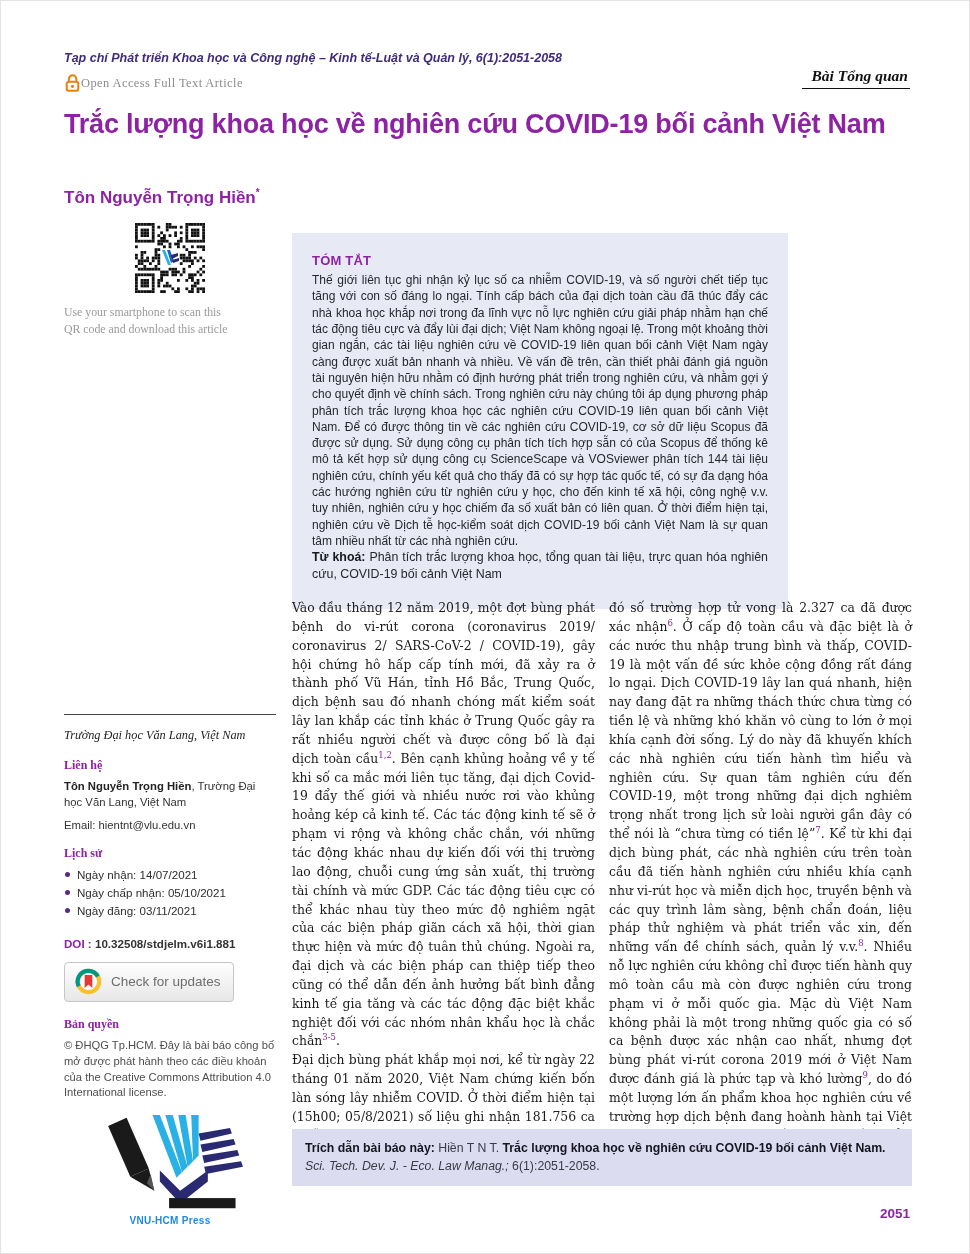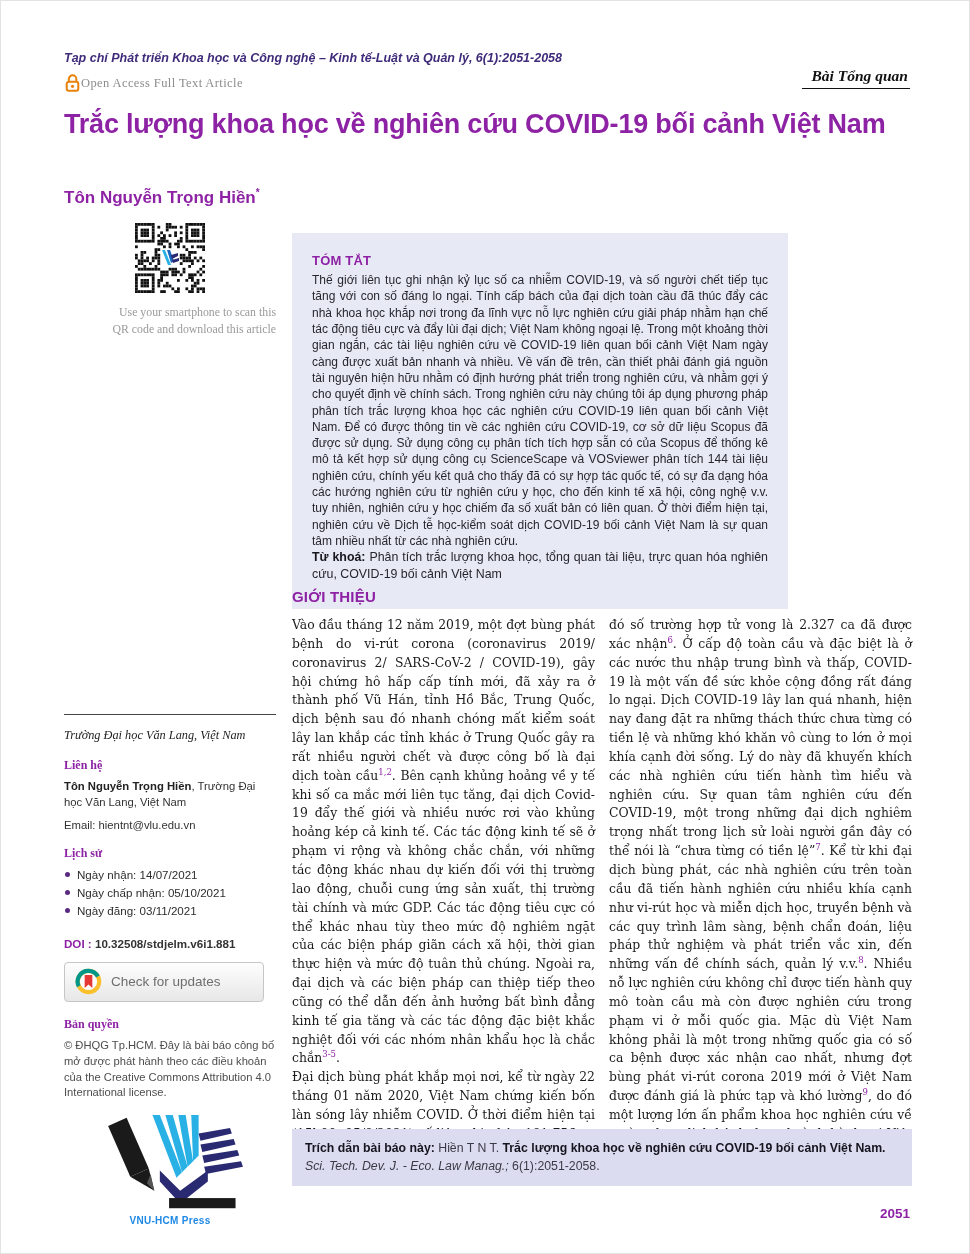--- a/index.html
+++ b/index.html
@@ -24,38 +24,38 @@
     font-family:"Liberation Serif","DejaVu Serif",serif;font-size:15.5px;font-weight:700;font-style:italic;
     color:#111;border-bottom:1.5px solid #111;padding:0 2px 3px 10px;}
   .title{position:absolute;left:63px;top:108px;width:860px;
     font-size:27px;font-weight:700;color:var(--purple);letter-spacing:-.2px;}
   .author{position:absolute;left:63px;top:186px;font-size:17px;font-weight:700;color:var(--purple);}
   .author sup{font-size:10px;}
 
   
   .sidebar{position:absolute;left:63px;top:222px;width:212px;font-size:11.5px;}
   .qr-wrap{width:70px;margin:0 auto;text-align:center;}
-  .qr-caption{margin-top:9px;text-align:right;color:#9a9a9a;
+  .qr-caption{margin-top:9px;text-align:left;color:#9a9a9a;
     font-family:"Liberation Serif","DejaVu Serif",serif;font-size:11.8px;line-height:1.45;}
   .side-rule{border:none;border-top:1px solid #444;margin:376px 0 0 0;}
   .affiliation{margin-top:13px;font-family:"Liberation Serif","DejaVu Serif",serif;
     font-style:italic;font-size:12.3px;color:#222;}
   .side-heading{margin-top:15px;font-family:"Liberation Serif","DejaVu Serif",serif;
     font-weight:700;font-size:12px;color:var(--purple);}
   .contact{margin-top:6px;line-height:1.4;color:#333;font-size:11.3px;}
   .contact b{color:#222;}
   .email{margin-top:8px;color:#333;font-size:11.3px;}
   .email a{color:#333;text-decoration:none;}
   .history{margin-top:5px;list-style:none;}
   .history li{position:relative;padding-left:13px;line-height:1.55;color:#2e2e2e;font-size:11.6px;}
   .history li::before{content:"";position:absolute;left:1px;top:6px;width:5px;height:5px;border-radius:50%;background:#5a2a82;}
   .doi{margin-top:17px;font-weight:700;font-size:11.6px;}
   .doi-label{color:var(--purple);}
   .doi-value{color:#333;text-decoration:none;font-weight:700;}
-  .check-btn{margin-top:12px;display:flex;align-items:center;gap:9px;width:200px;height:40px;padding:0 10px;
+  .check-btn{margin-top:12px;display:flex;align-items:center;gap:9px;width:170px;height:40px;padding:0 10px;
     background:linear-gradient(#fefefe,#e7e7e7);border:1px solid #c6c6c6;border-radius:4px;
     font-family:"Liberation Sans","DejaVu Sans",sans-serif;font-size:13.5px;color:#6e6e6e;cursor:pointer;}
   .copyright{margin-top:6px;color:#4d4d4d;font-size:11.2px;line-height:1.42;}
   .press-logo{margin-top:14px;text-align:center;}
   .press-name{margin-top:2px;color:var(--press-blue);font-weight:700;font-size:10px;letter-spacing:.3px;}
 
   
   .abstract-box{position:absolute;left:291px;top:232px;width:496px;min-height:328px;
     background:var(--abs-bg);padding:20px 20px 26px 20px;}
   .abstract-box h2{font-size:13px;font-weight:700;color:var(--purple);margin-bottom:4px;letter-spacing:.2px;}
@@ -432,21 +432,20 @@
     </div>
   </aside>
 
   <section class="abstract-box">
     <h2>TÓM TẮT</h2>
     <p class="abs-body">Thế giới liên tục ghi nhận kỷ lục số ca nhiễm COVID-19, và số người chết tiếp tục tăng với con số đáng lo ngại. Tính cấp bách của đại dịch toàn cầu đã thúc đẩy các nhà khoa học khắp nơi trong đa lĩnh vực nỗ lực nghiên cứu giải pháp nhằm hạn chế tác động tiêu cực và đẩy lùi đại dịch; Việt Nam không ngoại lệ. Trong một khoảng thời gian ngắn, các tài liệu nghiên cứu về COVID-19 liên quan bối cảnh Việt Nam ngày càng được xuất bản nhanh và nhiều. Về vấn đề trên, cần thiết phải đánh giá nguồn tài nguyên hiện hữu nhằm có định hướng phát triển trong nghiên cứu, và nhằm gợi ý cho quyết định về chính sách. Trong nghiên cứu này chúng tôi áp dụng phương pháp phân tích trắc lượng khoa học các nghiên cứu COVID-19 liên quan bối cảnh Việt Nam. Để có được thông tin về các nghiên cứu COVID-19, cơ sở dữ liệu Scopus đã được sử dụng. Sử dụng công cụ phân tích tích hợp sẵn có của Scopus để thống kê mô tả kết hợp sử dụng công cụ ScienceScape và VOSviewer phân tích 144 tài liệu nghiên cứu, chính yếu kết quả cho thấy đã có sự hợp tác quốc tế, có sự đa dạng hóa các hướng nghiên cứu từ nghiên cứu y học, cho đến kinh tế xã hội, công nghệ v.v. tuy nhiên, nghiên cứu y học chiếm đa số xuất bản có liên quan. Ở thời điểm hiện tại, nghiên cứu về Dịch tễ học-kiểm soát dịch COVID-19 bối cảnh Việt Nam là sự quan tâm nhiều nhất từ các nhà nghiên cứu.</p>
     <p class="keywords"><b>Từ khoá: </b><span>Phân tích trắc lượng khoa học, tổng quan tài liệu, trực quan hóa nghiên cứu, COVID-19 bối cảnh Việt Nam</span></p>
   </section>
 
   <section class="main">
-    <h2 class="section-heading">GIỚI THIỆU</h2>
     <div class="cols">
       <div class="col">
           <p><span>Vào đầu tháng 12 năm 2019, một đợt bùng phát bệnh do vi-rút corona (coronavirus 2019/ coronavirus 2/ SARS-CoV-2 / COVID-19), gây hội chứng hô hấp cấp tính mới, đã xảy ra ở thành phố Vũ Hán, tỉnh Hồ Bắc, Trung Quốc, dịch bệnh sau đó nhanh chóng mất kiểm soát lây lan khắp các tỉnh khác ở Trung Quốc gây ra rất nhiều người chết và được công bố là đại dịch toàn cầu</span><sup>1,2</sup><span>. Bên cạnh khủng hoảng về y tế khi số ca mắc mới liên tục tăng, đại dịch Covid-19 đẩy thế giới và nhiều nước rơi vào khủng hoảng kép cả kinh tế. Các tác động kinh tế sẽ ở phạm vi rộng và không chắc chắn, với những tác động khác nhau dự kiến đối với thị trường lao động, chuỗi cung ứng sản xuất, thị trường tài chính và mức GDP. Các tác động tiêu cực có thể khác nhau tùy theo mức độ nghiêm ngặt của các biện pháp giãn cách xã hội, thời gian thực hiện và mức độ tuân thủ chúng. Ngoài ra, đại dịch và các biện pháp can thiệp tiếp theo cũng có thể dẫn đến ảnh hưởng bất bình đẳng kinh tế gia tăng và các tác động đặc biệt khắc nghiệt đối với các nhóm nhân khẩu học là chắc chắn</span><sup>3-5</sup><span>.</span></p>
           <p><span>Đại dịch bùng phát khắp mọi nơi, kể từ ngày 22 tháng 01 năm 2020, Việt Nam chứng kiến bốn làn sóng lây nhiễm COVID. Ở thời điểm hiện tại (15h00; 05/8/2021) số liệu ghi nhận 181.756 ca nhiễm trong</span></p>
         </div>
       <div class="col">
           <p><span>đó số trường hợp tử vong là 2.327 ca đã được xác nhận</span><sup>6</sup><span>. Ở cấp độ toàn cầu và đặc biệt là ở các nước thu nhập trung bình và thấp, COVID-19 là một vấn đề sức khỏe cộng đồng rất đáng lo ngại. Dịch COVID-19 lây lan quá nhanh, hiện nay đang đặt ra những thách thức chưa từng có tiền lệ và những khó khăn vô cùng to lớn ở mọi khía cạnh đời sống. Lý do này đã khuyến khích các nhà nghiên cứu tiến hành tìm hiểu và nghiên cứu. Sự quan tâm nghiên cứu đến COVID-19, một trong những đại dịch nghiêm trọng nhất trong lịch sử loài người gần đây có thể nói là “chưa từng có tiền lệ”</span><sup>7</sup><span>. Kể từ khi đại dịch bùng phát, các nhà nghiên cứu trên toàn cầu đã tiến hành nghiên cứu nhiều khía cạnh như vi-rút học và miễn dịch học, truyền bệnh và các quy trình lâm sàng, bệnh chẩn đoán, liệu pháp thử nghiệm và phát triển vắc xin, đến những vấn đề chính sách, quản lý v.v.</span><sup>8</sup><span>. Nhiều nỗ lực nghiên cứu không chỉ được tiến hành quy mô toàn cầu mà còn được nghiên cứu trong phạm vi ở mỗi quốc gia. Mặc dù Việt Nam không phải là một trong những quốc gia có số ca bệnh được xác nhận cao nhất, nhưng đợt bùng phát vi-rút corona 2019 mới ở Việt Nam được đánh giá là phức tạp và khó lường</span><sup>9</sup><span>, do đó một lượng lớn ấn phẩm khoa học nghiên cứu về trường hợp dịch bệnh đang hoành hành tại Việt Nam đã được tạo ra. Khi số lượng các ấn phẩm khoa học tăng lên nhanh chóng, điều quan</span></p>
         </div>
     </div>
   </section>

